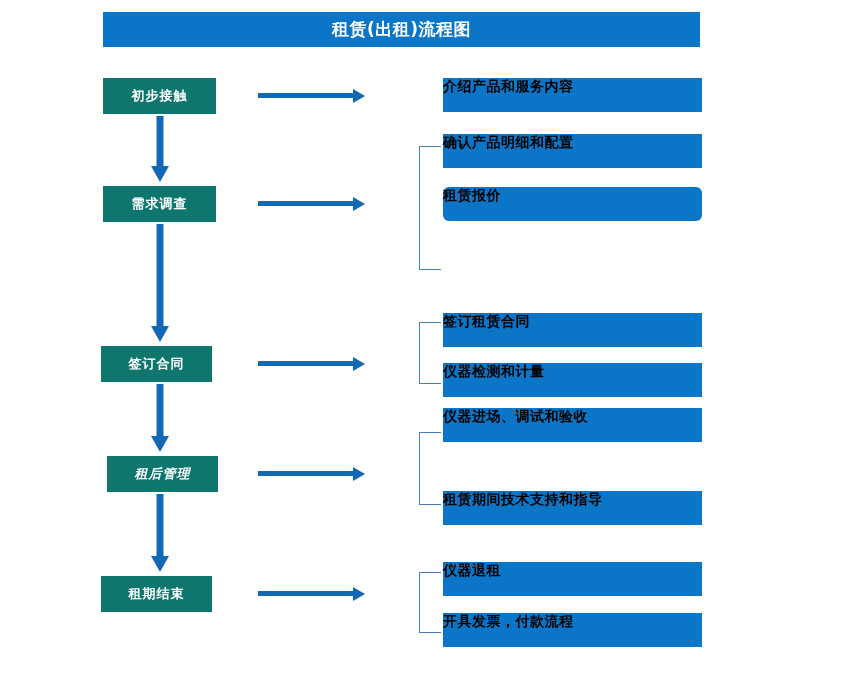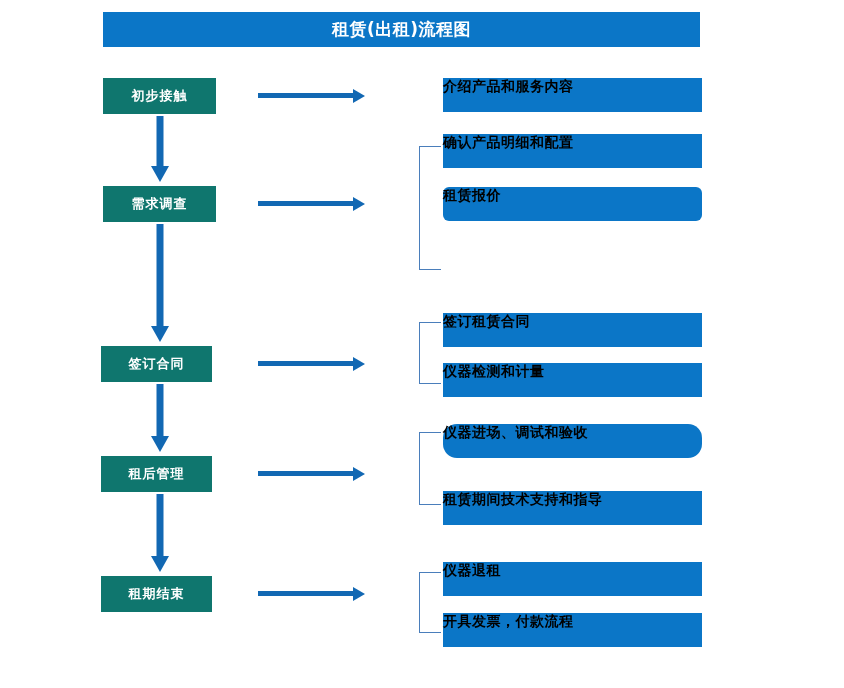--- a/index.html
+++ b/index.html
@@ -88,21 +88,21 @@
 
   <div class="stage-box" style="left:103px; top:78px; width:113px; height:36px;">
     <span>初步接触</span>
   </div>
   <div class="stage-box" style="left:103px; top:186px; width:113px; height:36px;">
     <span>需求调查</span>
   </div>
   <div class="stage-box" style="left:101px; top:346px; width:111px; height:36px;">
     <span>签订合同</span>
   </div>
-  <div class="stage-box" style="left:101px; top:456px; width:111px; height:36px;">
+  <div class="stage-box" style="left:107px; top:456px; width:111px; height:36px;font-style:italic;">
     <span>租后管理</span>
   </div>
   <div class="stage-box" style="left:101px; top:576px; width:111px; height:36px;">
     <span>租期结束</span>
   </div>
 
   <div class="v-arrow" style="left:149px; top:116px; height:68px;">
     <svg width="22" height="68" viewBox="0 0 22 68">
       <rect x="7.5" y="0" width="7" height="52" fill="#1268B3"></rect>
       <polygon points="2,50 20,50 11,66" fill="#1268B3"></polygon>
@@ -171,21 +171,21 @@
   </div>
   <div class="detail-box" style="top:187px;border-radius:6px;">
     <span>租赁报价</span>
   </div>
   <div class="detail-box" style="top:313px;">
     <span>签订租赁合同</span>
   </div>
   <div class="detail-box" style="top:363px;">
     <span>仪器检测和计量</span>
   </div>
-  <div class="detail-box" style="top:424px;border-radius:14px;">
+  <div class="detail-box" style="top:408px;">
     <span>仪器进场、调试和验收</span>
   </div>
   <div class="detail-box" style="top:491px;">
     <span>租赁期间技术支持和指导</span>
   </div>
   <div class="detail-box" style="top:562px;">
     <span>仪器退租</span>
   </div>
   <div class="detail-box" style="top:613px;">
     <span>开具发票，付款流程</span>

